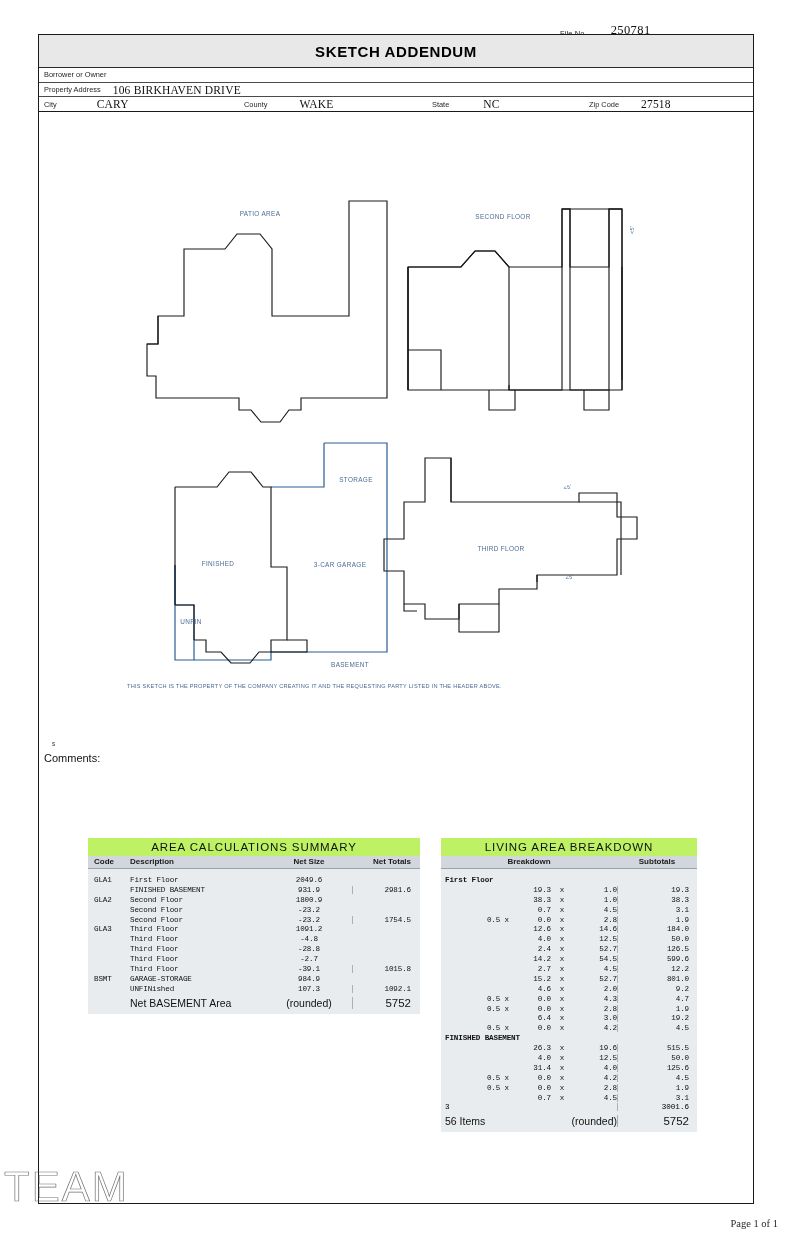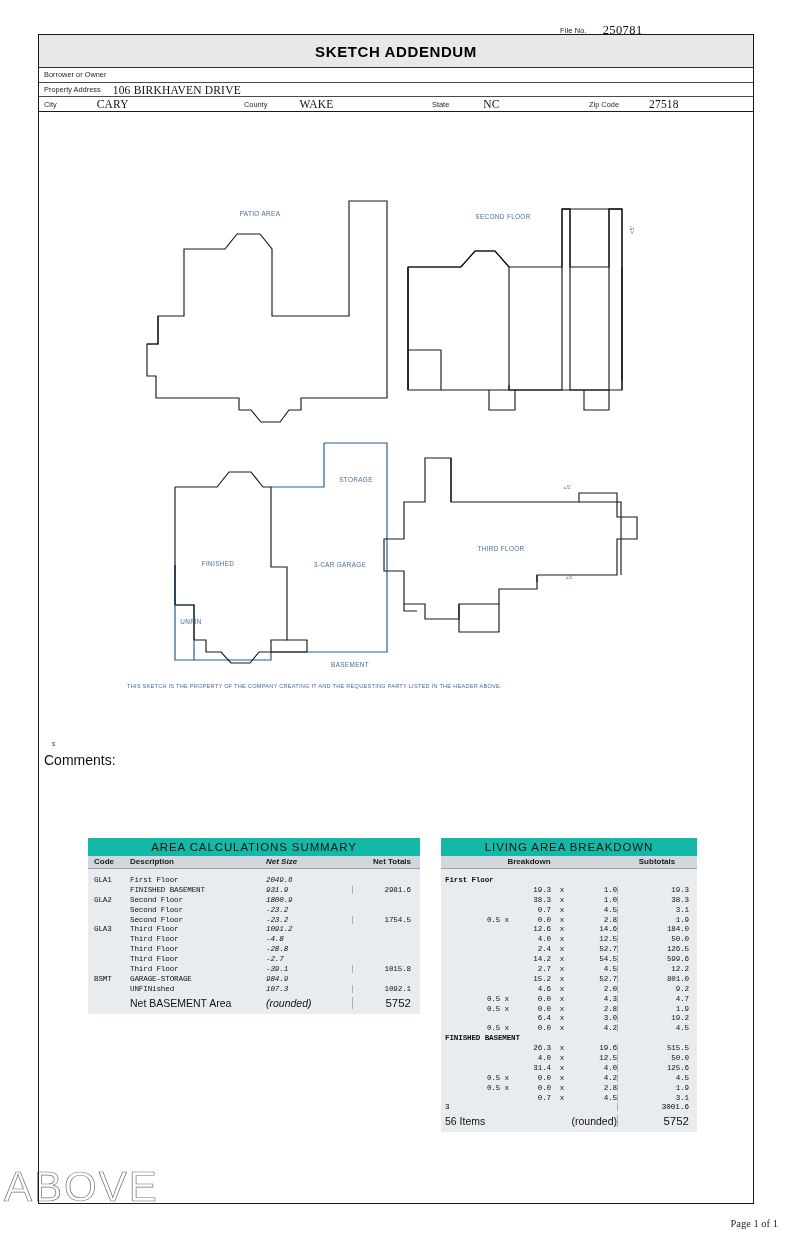--- a/index.html
+++ b/index.html
@@ -17,22 +17,22 @@
   }
 
   
   .fileno-row {
     position: absolute;
     left: 560px;
     top: 22px;
     width: 240px;
     height: 16px;
     display: flex;
-    align-items: center;
-    gap: 16px;
+    align-items: flex-end;
+    gap: 24px;
   }
   .fileno-label {
     font-size: 7.5px;
     color: #222;
     letter-spacing: .1px;
   }
   .fileno-value {
     font-family: "Liberation Serif", serif;
     font-size: 12.5px;
     color: #111;
@@ -144,40 +144,40 @@
     position: absolute;
     left: 52px;
     top: 740px;
     font-size: 6.5px;
     color: #333;
   }
   .comments-label {
     position: absolute;
     left: 44px;
     top: 752px;
-    font-size: 14px;
+    font-size: 11px;
     color: #111;
   }
 
   
   .tbl {
     position: absolute;
     background: #e9ecef;
     box-sizing: border-box;
   }
   .tbl-acs { left: 88px; top: 838px; width: 332px; }
   .tbl-lab { left: 441px; top: 838px; width: 256px; }
 
   .tbl-title {
     text-align: center;
     font-size: 11.5px;
     color: #111;
     padding: 3px 0 3px;
     letter-spacing: .9px;
-    background: #14b8a6;
+    background: #bef264;
   }
   .tbl-head {
     display: flex;
     font-size: 8px;
     font-weight: bold;
     color: #1a1a1a;
     background: #d2d7dd;
     border-bottom: 1px solid #9aa3ad;
     padding: 1px 0 2px;
   }
@@ -186,21 +186,21 @@
     font-size: 7.6px;
     color: #111;
     letter-spacing: -.15px;
     padding-top: 6px;
   }
   .trow { display: flex; height: 9.9px; align-items: center; }
 
   
   .c-code   { width: 42px; padding-left: 6px; box-sizing: border-box; }
   .c-desc   { width: 136px; }
-  .c-nsize  { width: 86px; text-align: left; font-style: italic; }
+  .c-nsize  { width: 86px; text-align: center; }
   .c-ntot   { width: 68px; text-align: right; padding-right: 9px;
               box-sizing: border-box; border-left: 1px solid #a9b0b8; }
   .tbl-head .c-ntot { border-left: none; }
 
   
   .l-half  { width: 68px; text-align: right; padding-left: 4px; box-sizing: border-box; }
   .l-a     { width: 42px; text-align: right; }
   .l-x     { width: 22px; text-align: center; }
   .l-b     { width: 44px; text-align: right; }
   .l-sub   { width: 80px; text-align: right; padding-right: 8px;
@@ -283,21 +283,21 @@
     <div class="cell" style="left:200px">
       <span class="f-label">County</span>
       <span class="f-value" style="margin-left:10px">WAKE</span>
     </div>
     <div class="cell" style="left:388px">
       <span class="f-label">State</span>
       <span class="f-value" style="margin-left:12px">NC</span>
     </div>
     <div class="cell" style="left:545px">
       <span class="f-label">Zip Code</span>
-      <span class="f-value" style="margin-left:8px">27518</span>
+      <span class="f-value" style="">27518</span>
     </div>
   </div>
 
 
 </div>
 
 <div class="sketch-area">
   <svg class="sketch-svg" width="714" height="600" viewBox="0 0 714 600">
 
     <g>
@@ -630,14 +630,14 @@
     <span style="width:176px;padding-left:4px;box-sizing:border-box">3</span>
     <span class="l-sub">3001.6</span>
   </div>
   <div class="tbl-foot">
     <span style="width:92px;padding-left:4px;box-sizing:border-box">56 Items</span>
     <span style="width:84px;text-align:right">(rounded)</span>
     <span class="l-sub">5752</span>
   </div>
 </div>
 
-<div class="watermark">ABOVE</div>
+<div class="watermark">TEAM</div>
 <div class="page-footer">Page 1 of 1</div>
 
 </body></html>

